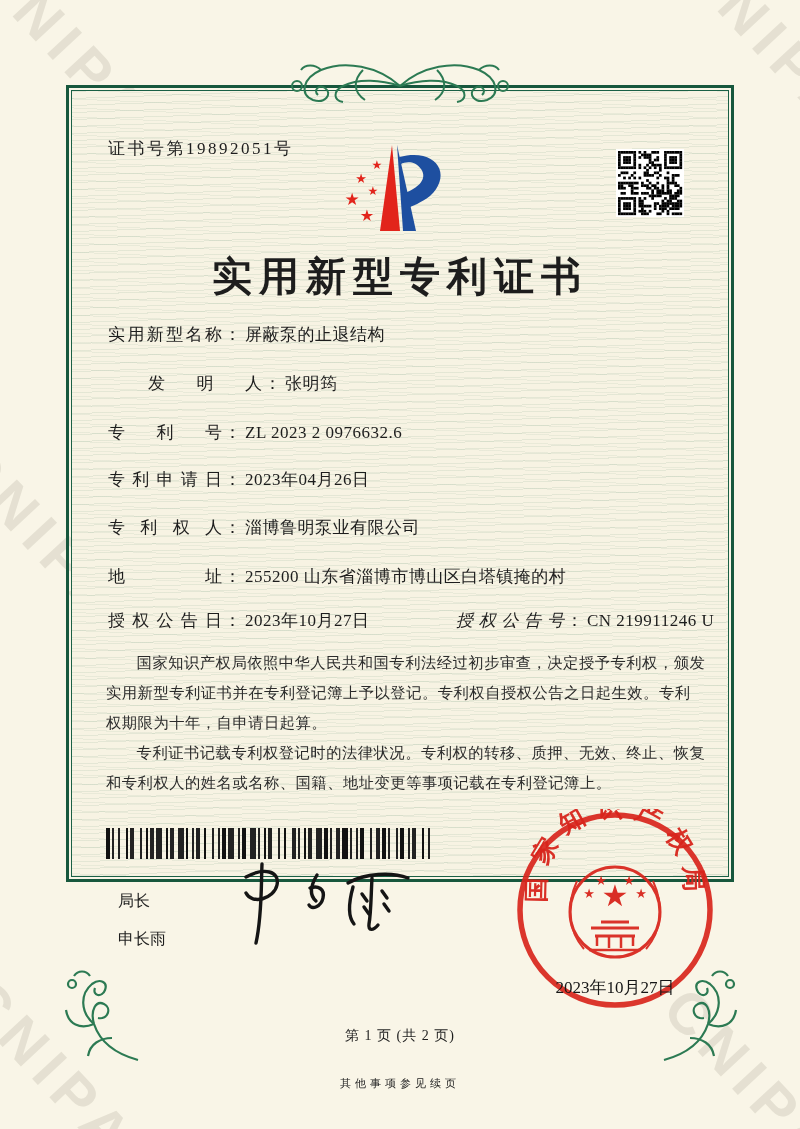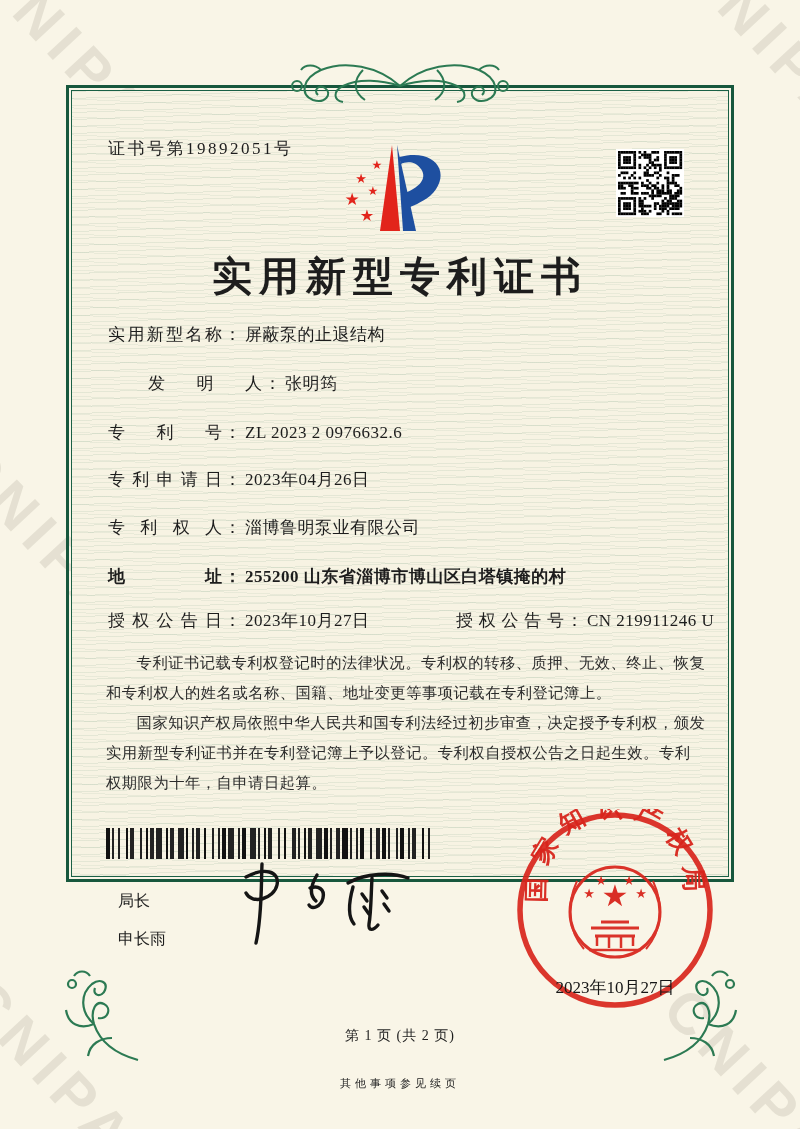--- a/index.html
+++ b/index.html
@@ -46,21 +46,21 @@
   
   .row { position:absolute; left:36px; right:30px; font-size:17px; white-space:nowrap; }
   .flabel {
     display:inline-block; width:114px;
     text-align:justify; text-align-last:justify;
     vertical-align:bottom;
   }
   .fcolon { display:inline-block; margin:0 4px 0 2px; }
   .fvalue { letter-spacing:0.5px; }
   .grant-no { position:absolute; left:348px; top:0; }
-  .grant-no .flabel { width:108px; }
+  .grant-no .flabel { width:108px;font-style:italic; }
   
   .paras { position:absolute; left:34px; top:557px; width:600px; font-size:15.3px; line-height:30px; color:#2b2b2b; }
   .paras p { text-indent:2em; letter-spacing:0.5px; }
   
   .barcode { position:absolute; left:34px; top:737px; }
   .director-label { position:absolute; left:46px; top:800px; font-size:16px; font-family:"Liberation Sans", sans-serif; }
   .director-name  { position:absolute; left:46px; top:838px; font-size:16px; font-family:"Liberation Sans", sans-serif; }
   .signature { position:absolute; left:148px; top:770px; }
   .seal { position:absolute; left:442px; top:718px; }
   .page-info { position:absolute; left:0; top:936px; width:100%; text-align:center; font-size:14px; letter-spacing:1px; }
@@ -422,33 +422,33 @@
     </div>
     <div class="row" style="top:330px;">
       <span class="flabel">专利号</span><span class="fcolon">：</span><span class="fvalue">ZL 2023 2 0976632.6</span>
     </div>
     <div class="row" style="top:377px;">
       <span class="flabel">专利申请日</span><span class="fcolon">：</span><span class="fvalue">2023年04月26日</span>
     </div>
     <div class="row" style="top:425px;">
       <span class="flabel">专利权人</span><span class="fcolon">：</span><span class="fvalue">淄博鲁明泵业有限公司</span>
     </div>
-    <div class="row" style="top:474px;font-weight:bold;">
+    <div class="row" style="top:474px;">
       <span class="flabel">地址</span><span class="fcolon">：</span><span class="fvalue">255200 山东省淄博市博山区白塔镇掩的村</span>
     </div>
     <div class="row" style="top:518px;">
       <span class="flabel">授权公告日</span><span class="fcolon">：</span><span class="fvalue">2023年10月27日</span>
       <span class="grant-no">
         <span class="flabel">授权公告号</span><span class="fcolon">：</span><span class="fvalue">CN 219911246 U</span>
       </span>
     </div>
 
     <div class="paras">
+      <p>国家知识产权局依照中华人民共和国专利法经过初步审查，决定授予专利权，颁发实用新型专利证书并在专利登记簿上予以登记。专利权自授权公告之日起生效。专利权期限为十年，自申请日起算。</p>
       <p>专利证书记载专利权登记时的法律状况。专利权的转移、质押、无效、终止、恢复和专利权人的姓名或名称、国籍、地址变更等事项记载在专利登记簿上。</p>
-      <p>国家知识产权局依照中华人民共和国专利法经过初步审查，决定授予专利权，颁发实用新型专利证书并在专利登记簿上予以登记。专利权自授权公告之日起生效。专利权期限为十年，自申请日起算。</p>
     </div>
 
     <div class="barcode">
       <svg id="barcode-svg" width="326" height="31" xmlns="http://www.w3.org/2000/svg">
           <rect x="0" y="0" width="4" height="31" fill="#111"></rect>
           <rect x="6" y="0" width="2" height="31" fill="#222"></rect>
           <rect x="12" y="0" width="2" height="31" fill="#222"></rect>
           <rect x="20" y="0" width="2" height="31" fill="#111"></rect>
           <rect x="24" y="0" width="4" height="31" fill="#222"></rect>
           <rect x="34" y="0" width="2" height="31" fill="#222"></rect>

